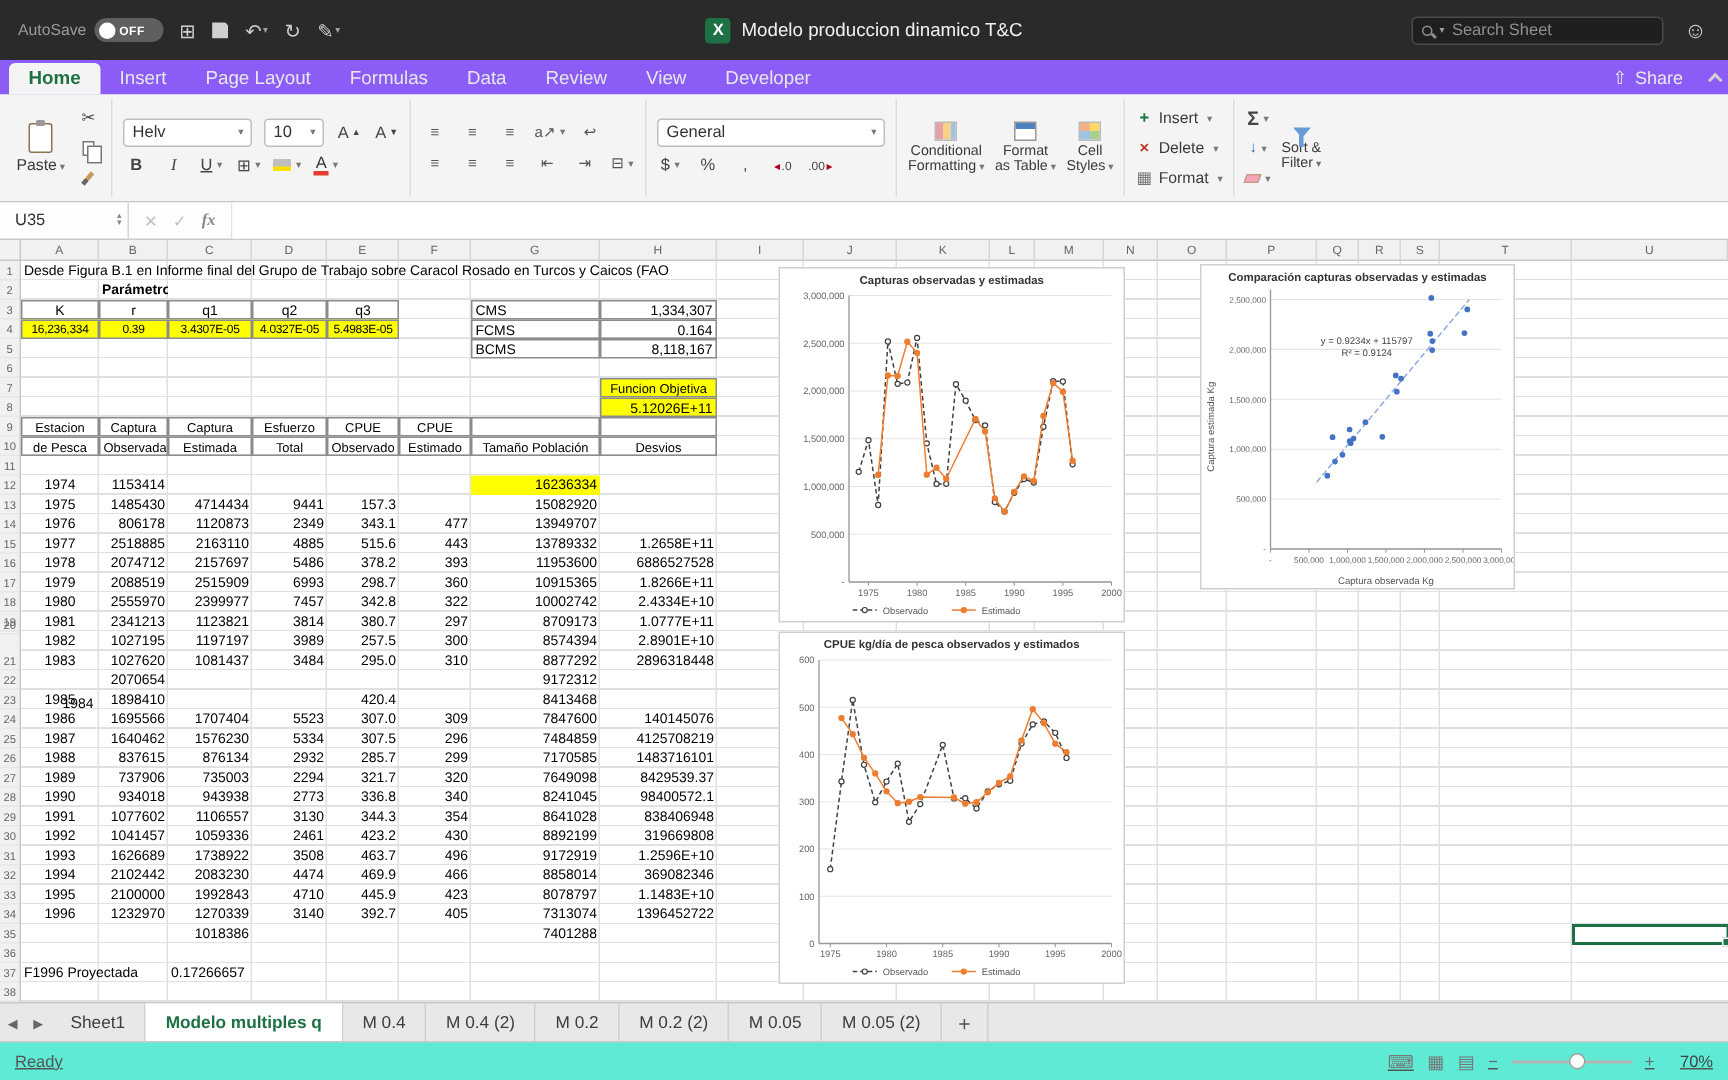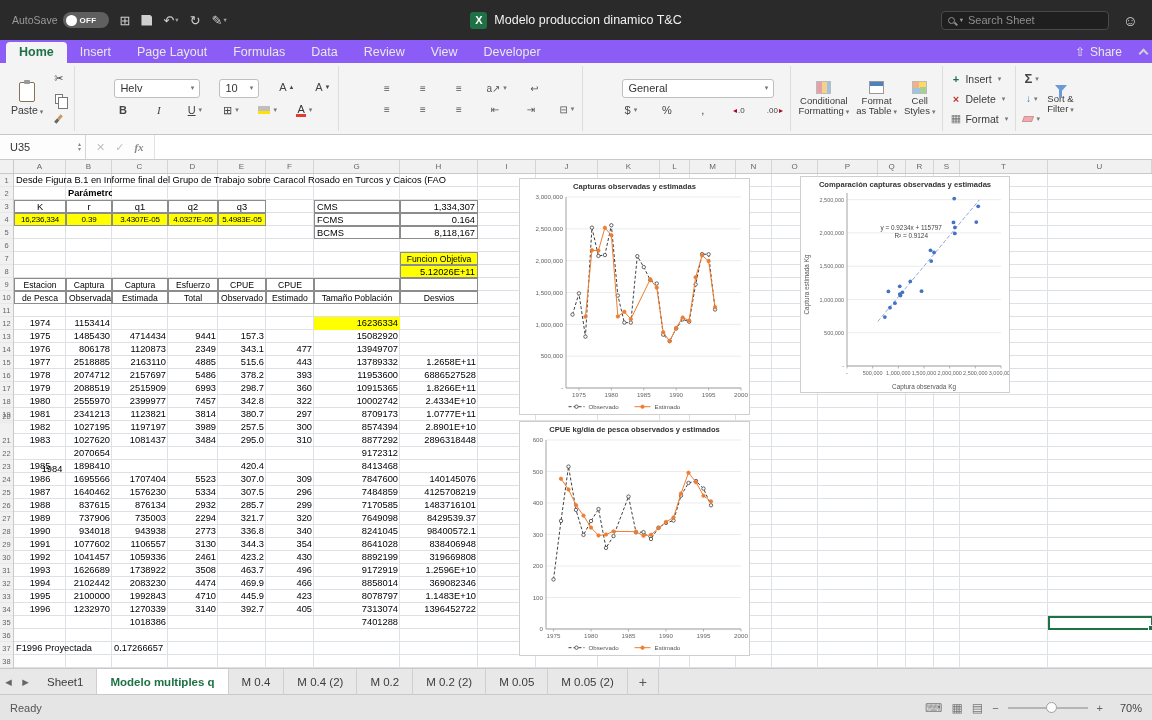--- a/index.html
+++ b/index.html
@@ -32,21 +32,21 @@
 .chev{width:7px;height:7px;border-top:2px solid #d0d0d0;border-right:2px solid #d0d0d0;transform:rotate(-45deg);}
 
 .ribbon{height:72px;background:#f4f4f4;border-bottom:1px solid #c6c6c6;display:flex;align-items:stretch;padding:3px 4px;}
 .rgroup{display:flex;flex-direction:column;justify-content:center;gap:4px;padding:0 7px;border-right:1px solid #ddd;}
 .g-clip,.g-edit{flex-direction:row;align-items:center;gap:7px;}
 .bigbtn{display:flex;flex-direction:column;align-items:center;gap:2px;font-size:10.5px;color:#3b3b3b;}
 .bigbtn2{display:flex;flex-direction:column;align-items:center;gap:2px;}
 .l2{font-size:9.5px;line-height:10px;text-align:center;color:#3b3b3b;}
 .clipcol,.editcol{display:flex;flex-direction:column;gap:3px;}
 .sb{min-width:17px;height:17px;display:inline-flex;align-items:center;justify-content:center;font-size:11px;color:#444;gap:1px;}
-.row1,.row2{display:flex;align-items:flex-start;gap:19px;margin-left:32px;}
+.row1,.row2{display:flex;align-items:flex-end;gap:8px;}
 .combo{display:flex;align-items:center;justify-content:space-between;background:#fff;border:1px solid #bfbfbf;border-radius:3px;height:19px;padding:0 5px;font-size:11px;color:#333;}
 .w86{width:86px;}.w40{width:40px;}.w150{width:152px;}
 .dd{font-size:7px;color:#777;margin-left:2px;}
 .tiny{font-size:6px;margin-left:1px;}
 .bold{font-weight:bold;}
 .ital{font-style:italic;font-family:"Liberation Serif",serif;}
 .und .u{text-decoration:underline;}
 .i-clip{width:16px;height:20px;border:1.5px solid #8a7355;border-radius:2px;background:#fff;position:relative;}
 .i-clip::before{content:'';position:absolute;top:-3px;left:3.5px;width:6px;height:4px;background:#999;border-radius:1px;}
 .i-copy{display:inline-block;width:8px;height:10px;border:1px solid #777;background:#fff;position:relative;}
@@ -101,21 +101,21 @@
 .chart{position:absolute;background:#fff;border:1px solid #cfcfcf;z-index:3;}
 .chart svg{display:block;font-family:"Liberation Sans",sans-serif;}
 
 .tabbar{height:26px;background:#e8e8e8;border-top:1px solid #c9c9c9;display:flex;align-items:stretch;font-size:11.5px;color:#444;}
 .nav{width:17px;display:flex;align-items:center;justify-content:center;color:#666;font-size:8.5px;}
 .stabs{display:flex;align-items:stretch;}
 .stab{padding:0 13px;display:flex;align-items:center;border-right:1px solid #cfcfcf;color:#3c3c3c;white-space:nowrap;}
 .stab.active{background:#fff;color:#1e7145;font-weight:bold;}
 .stab.plus{padding:0 11px;font-size:14px;color:#555;}
 
-.statusbar{height:26px;background:#e5e5e5;border-top:1px solid #c9c9c9;display:flex;align-items:center;padding:0 10px;font-size:11px;color:#555;}
+.statusbar{height:26px;background:#5eead4;border-top:1px solid #c9c9c9;display:flex;align-items:center;padding:0 10px;font-size:11px;color:#555;text-decoration:underline;}
 .sright{margin-left:auto;display:flex;align-items:center;gap:9px;}
 .sic{font-size:12px;color:#777;}
 .zbtn{font-size:11px;color:#666;}
 .slider{width:80px;height:2px;background:#b5b5b5;position:relative;}
 .knob{position:absolute;left:38px;top:-4.5px;width:11px;height:11px;border-radius:50%;background:#fdfdfd;border:1px solid #a0a0a0;}
 .zoomval{width:30px;text-align:right;color:#444;}
 </style>
 </head>
 <body>
 

